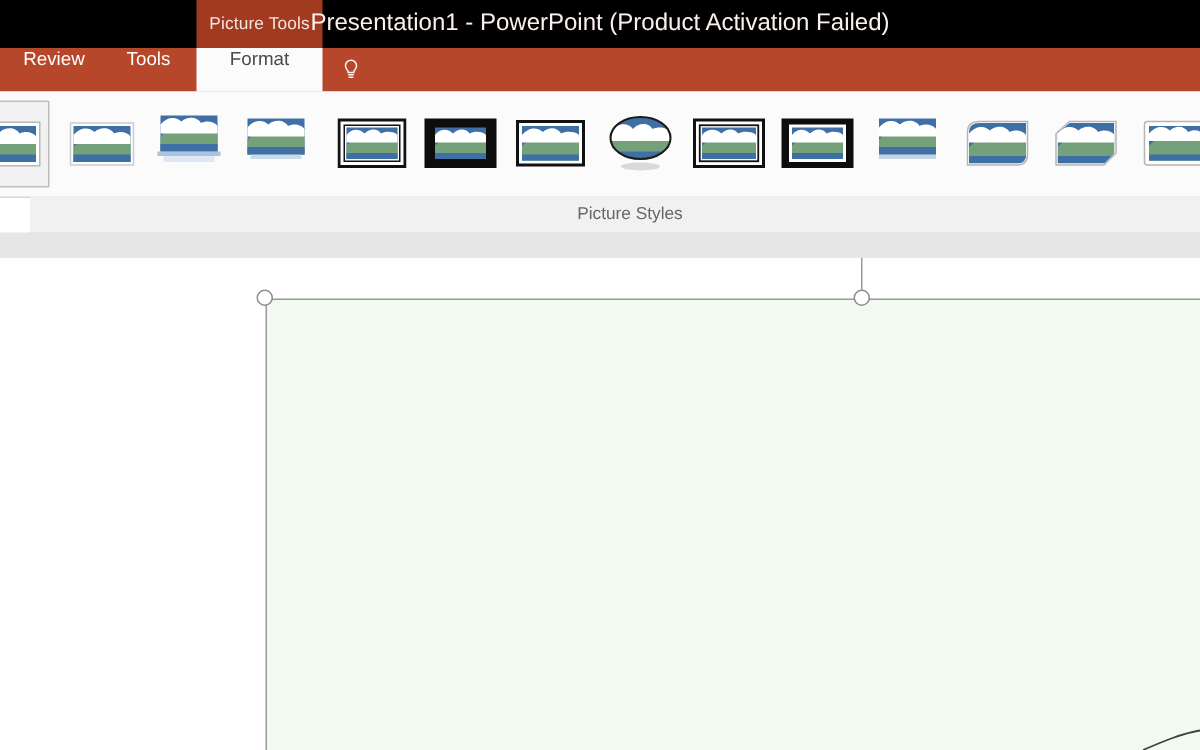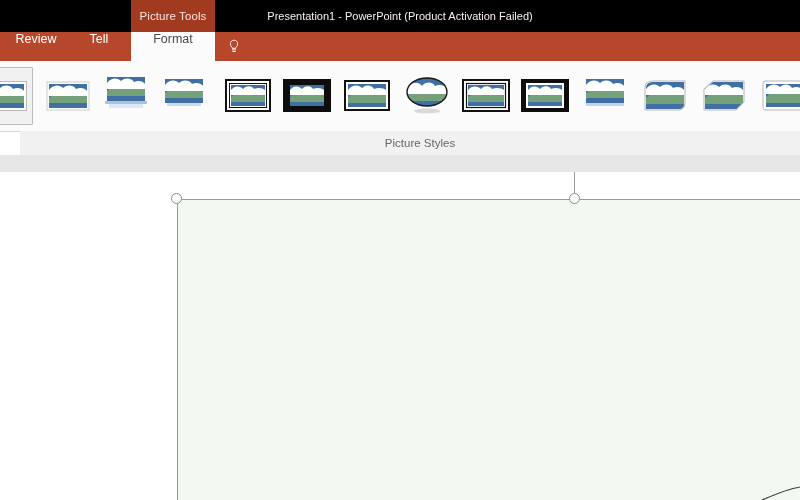--- a/index.html
+++ b/index.html
@@ -47,21 +47,21 @@
     white-space: nowrap;
   }
   .title-text {
     position: absolute;
     left: 0; top: 0;
     width: 800px;
     height: 32px;
     line-height: 32px;
     text-align: center;
     color: #fbf0ed;
-    font-size: 11px;
+    font-size: 16px;
     white-space: nowrap;
     pointer-events: none;
   }
 
   
   .tabstrip {
     position: absolute;
     left: 0; top: 32px;
     width: 800px;
     height: 29px;
@@ -220,21 +220,21 @@
       <span class="contextual-tab-label">Picture Tools</span>
     </div>
     <div class="title-text">Presentation1 - PowerPoint (Product Activation Failed)</div>
   </div>
 
   <div class="tabstrip">
     <div class="tab" style="left:10px;width:52px;">
       <span>Review</span>
     </div>
     <div class="tab" style="left:76px;width:46px;">
-      <span>Tell</span>
+      <span>Tools</span>
     </div>
     <div class="tab active" style="left:131px;width:84px;">
       <span>Format</span>
     </div>
   </div>
 
   <div class="tellme">
     <span>
       <svg class="bulb-icon" viewBox="0 0 12 15">
         <path d="M6 1.2c-2.1 0-3.7 1.6-3.7 3.6 0 1.4.7 2.3 1.3 3 .3.4.5.7.5 1.1v.4h3.8v-.4c0-.4.2-.7.5-1.1.6-.7 1.3-1.6 1.3-3 0-2-1.6-3.6-3.7-3.6z" fill="none" stroke="#fdf3f0" stroke-width="1"></path>

